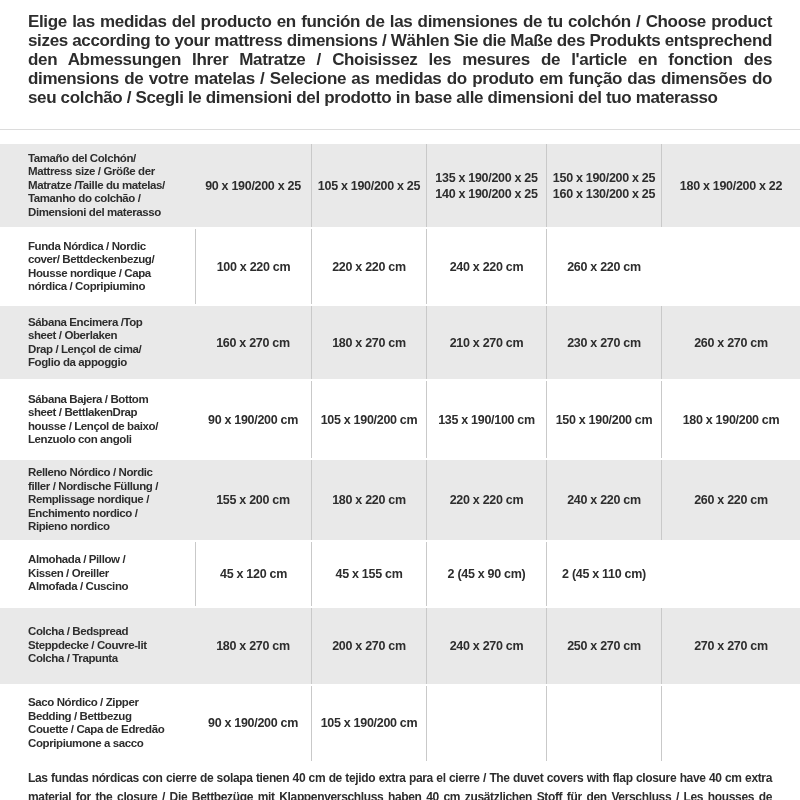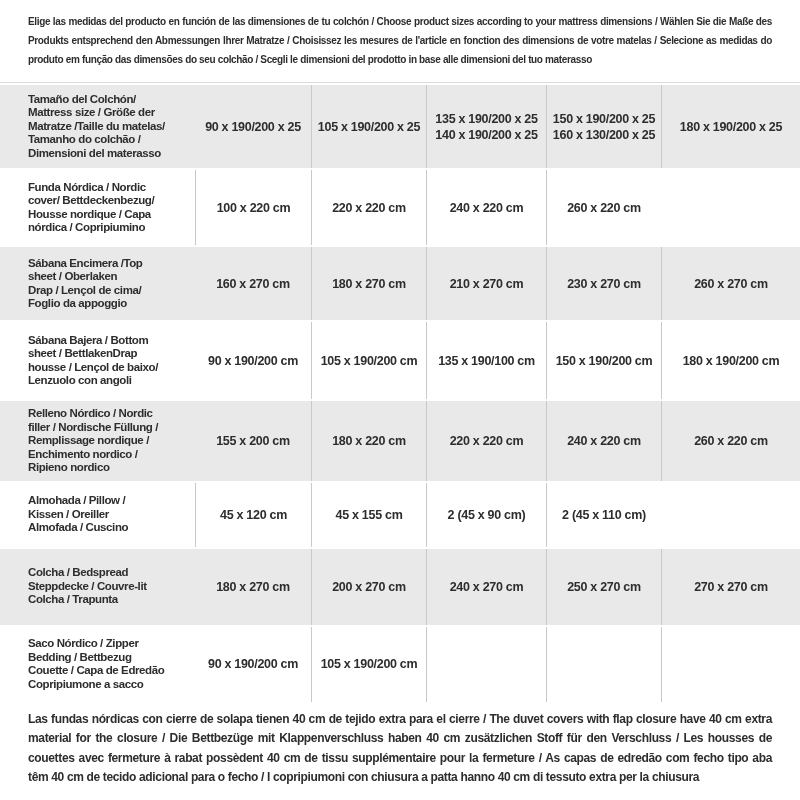--- a/index.html
+++ b/index.html
@@ -10,30 +10,30 @@
   body {
     width: 800px;
     height: 800px;
     overflow: hidden;
     font-family: "Liberation Sans", "DejaVu Sans", sans-serif;
     font-weight: 700;
     color: #2d2d2d;
     -webkit-font-smoothing: antialiased;
   }
   .intro {
-    margin: 12px 28px 13px 28px;
-    font-size: 10px;
+    margin: 12px 28px 22px 28px;
+    font-size: 17px;
     line-height: 19px;
     letter-spacing: -0.35px;
     text-align: justify;
   }
   .size-table {
     width: 800px;
     border-top: 1px solid #dcdcdc;
-    padding-top: 2px;
+    padding-top: 14px;
   }
   .row {
     display: grid;
     grid-template-columns: 195px 116px 115px 120px 115px 139px;
     margin-bottom: 2px;
   }
   .row.gray { background: #e9e9e9; }
   .cell {
     display: flex;
     align-items: center;
@@ -79,21 +79,21 @@
 Mattress size / Größe der
 Matratze /Taille du matelas/
 Tamanho do colchão /
 Dimensioni del materasso</div>
       <div class="cell val">90 x 190/200 x 25</div>
       <div class="cell val sep">105 x 190/200 x 25</div>
       <div class="cell val sep">135 x 190/200 x 25
 140 x 190/200 x 25</div>
       <div class="cell val sep">150 x 190/200 x 25
 160 x 130/200 x 25</div>
-      <div class="cell val sep">180 x 190/200 x 25</div>
+      <div class="cell val sep">180 x 190/200 x 22</div>
     </div>
 
     <div class="row" style="min-height:75px">
       <div class="cell label">Funda Nórdica /  Nordic
 cover/ Bettdeckenbezug/
 Housse nordique  / Capa
 nórdica / Copripiumino</div>
       <div class="cell val sep">100 x 220 cm</div>
       <div class="cell val sep">220 x 220 cm</div>
       <div class="cell val sep">240 x 220 cm</div>

